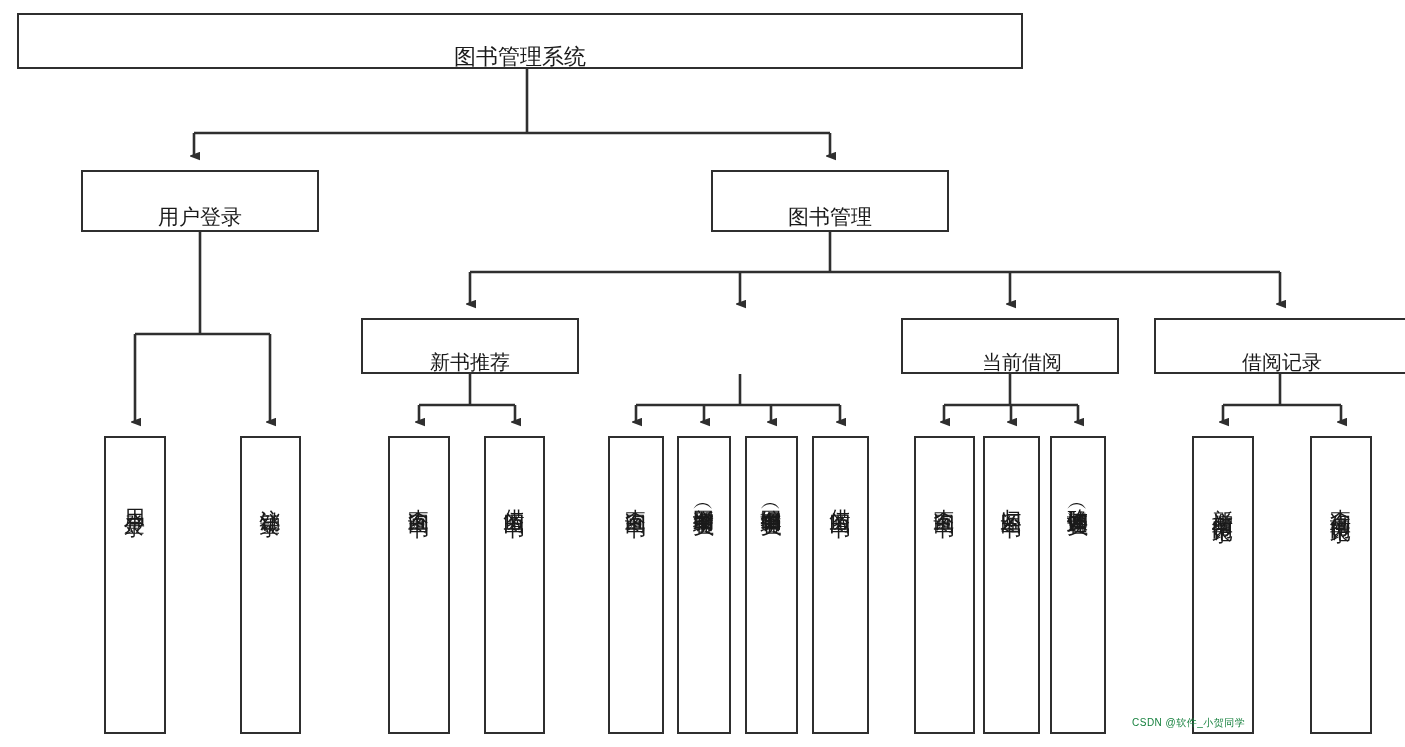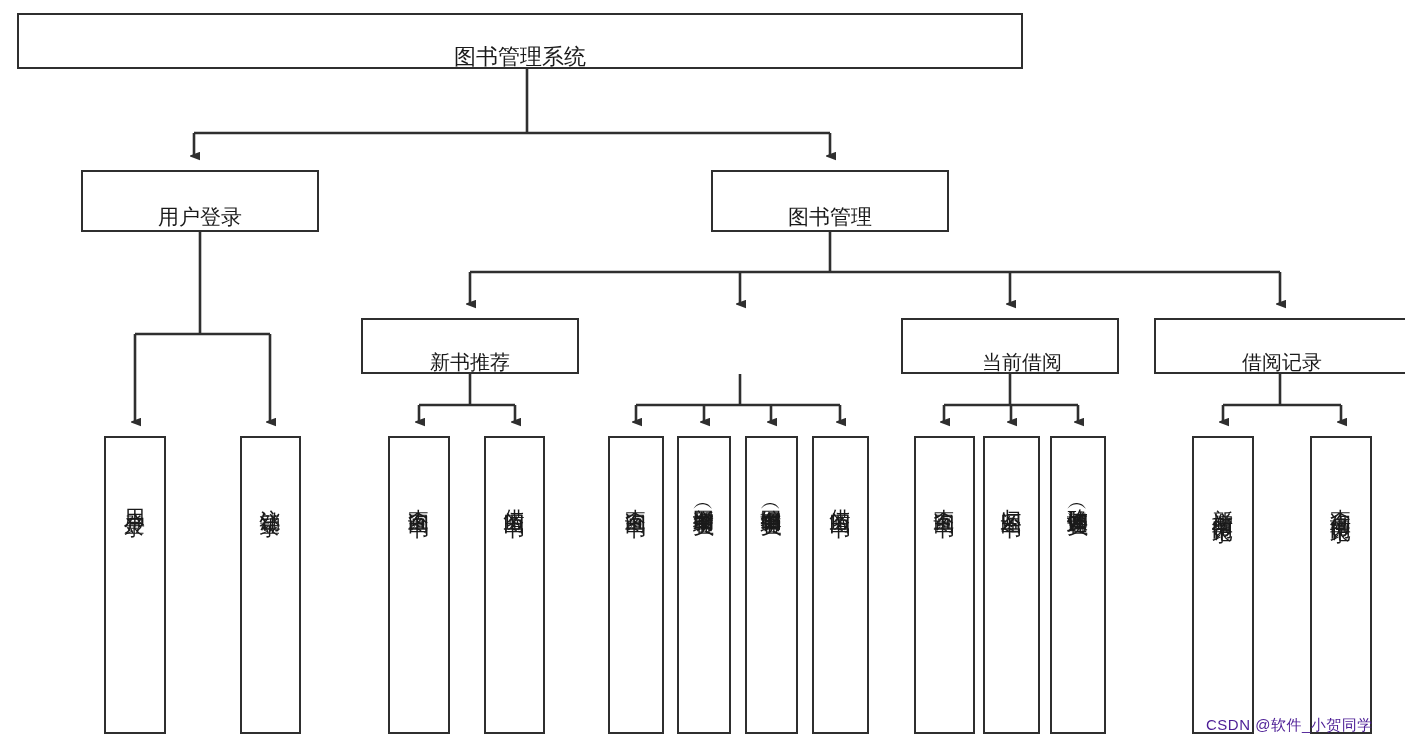--- a/index.html
+++ b/index.html
@@ -94,24 +94,24 @@
   .leaf-7  { left: 745px;  width: 53px; }
   .leaf-8  { left: 812px;  width: 57px; }
   .leaf-9  { left: 914px;  width: 61px; }
   .leaf-10 { left: 983px;  width: 57px; }
   .leaf-11 { left: 1050px; width: 56px; }
   .leaf-12 { left: 1192px; width: 62px; }
   .leaf-13 { left: 1310px; width: 62px; }
 
   .watermark {
     position: absolute;
-    left: 1206px;
+    left: 1132px;
     top: 716px;
-    font-size: 15px;
-    color: #4c1d95;
+    font-size: 10px;
+    color: #15803d;
     white-space: nowrap;
     letter-spacing: 0.5px;
   }
 </style>
 </head>
 <body>
 
 <div id="canvas">
 
   <svg class="connectors" viewBox="0 0 1405 747" xmlns="http://www.w3.org/2000/svg">

